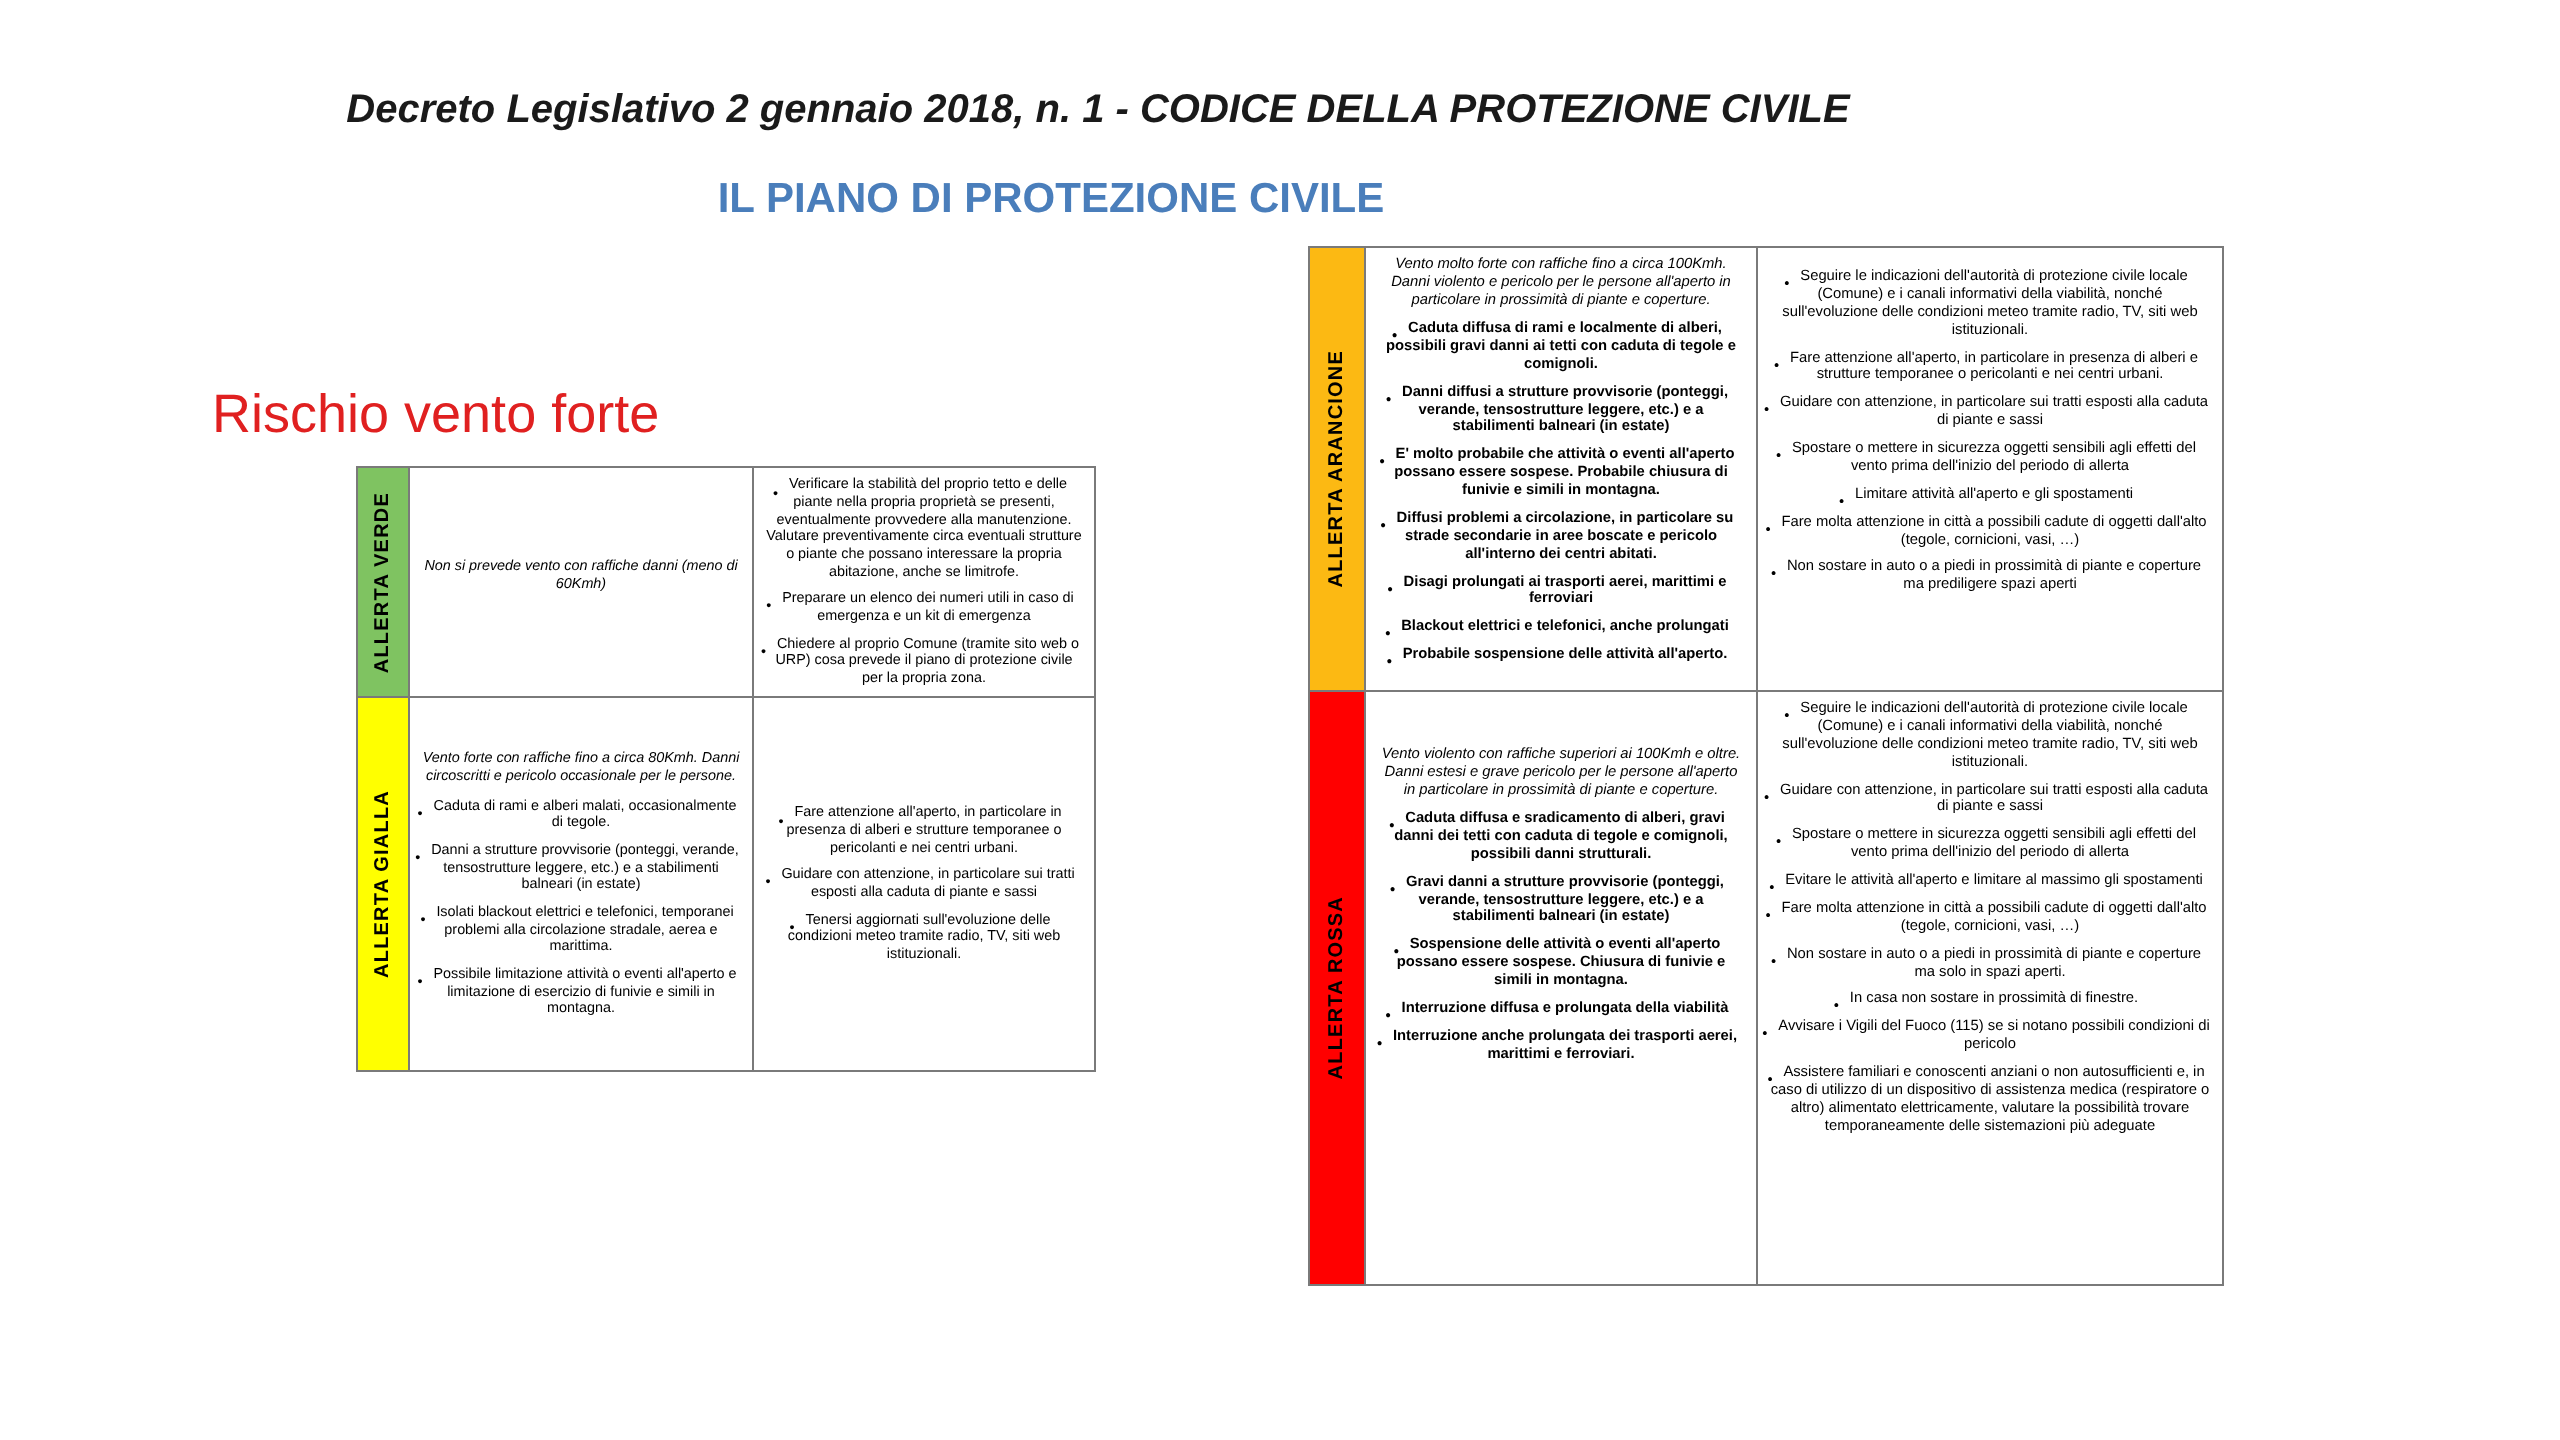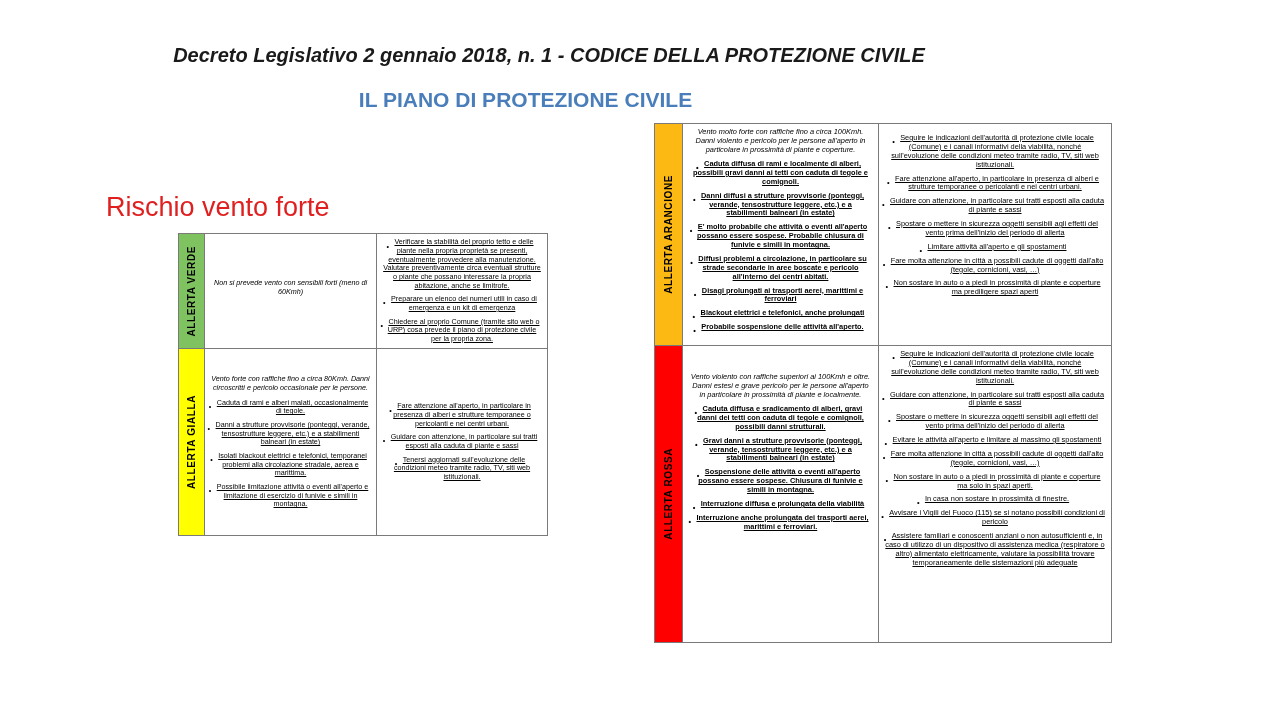--- a/index.html
+++ b/index.html
@@ -53,21 +53,21 @@
   }
   .act-cell{
     box-sizing:border-box;
     display:flex;flex-direction:column;justify-content:center;
     padding:4px 6px;overflow:hidden;
   }
 
   .desc-intro{
     font-style:italic;text-align:center;margin:0 0 6px 0;line-height:1.22;
   }
-  ul.blist{list-style:none;margin:0;padding:0;text-decoration:underline;}
+  ul.blist{list-style:none;margin:0;padding:0;}
   ul.blist li{
     text-align:center;line-height:1.2;margin:0 0 5px 0;position:relative;
   }
   ul.blist li:last-child{margin-bottom:0;}
   ul.blist li .bdot{
     display:inline-block;width:0;height:0;margin-right:4px;
     vertical-align:middle;
   }
   ul.blist li .bdot::before{
     content:"\2022";position:relative;left:-4px;
@@ -105,21 +105,21 @@
 <div class="deck-title">Decreto Legislativo 2 gennaio 2018, n. 1 - CODICE DELLA PROTEZIONE CIVILE</div>
 <div class="deck-subtitle" style="color: rgb(74, 126, 187);">IL PIANO DI PROTEZIONE CIVILE</div>
 <div class="risk-title" style="color: rgb(224, 32, 32);">Rischio vento forte</div>
 
 <div class="alert-table" id="table-left">
   <div class="alert-row" id="row-green">
     <div class="level-cell" style="background: rgb(127, 195, 97);">
       <span class="level-label" style="color: rgb(0, 0, 0);">ALLERTA VERDE</span>
     </div>
     <div class="desc-cell">
-      <p class="desc-intro">Non si prevede vento con sensibili forti (meno di 60Kmh)</p>
+      <p class="desc-intro">Non si prevede vento con raffiche danni (meno di 60Kmh)</p>
       <ul class="blist"></ul>
     </div>
     <div class="act-cell">
       <ul class="blist">
           <li><span class="bdot"></span>Verificare la stabilità del proprio tetto e delle piante nella propria proprietà se presenti, eventualmente provvedere alla manutenzione. Valutare preventivamente circa eventuali strutture o piante che possano interessare la propria abitazione, anche se limitrofe.</li>
           <li><span class="bdot"></span>Preparare un elenco dei numeri utili in caso di emergenza e un kit di emergenza</li>
           <li><span class="bdot"></span>Chiedere al proprio Comune (tramite sito web o URP) cosa prevede il piano di protezione civile per la propria zona.</li>
         </ul>
     </div>
   </div>
@@ -173,21 +173,21 @@
           <li><span class="bdot"></span>Fare molta attenzione in città a possibili cadute di oggetti dall'alto (tegole, cornicioni, vasi, …)</li>
           <li><span class="bdot"></span>Non sostare in auto o a piedi in prossimità di piante e coperture ma prediligere spazi aperti</li>
         </ul>
     </div>
   </div>
   <div class="alert-row" id="row-red">
     <div class="level-cell" style="background: rgb(255, 0, 0);">
       <span class="level-label" style="color: rgb(0, 0, 0);">ALLERTA ROSSA</span>
     </div>
     <div class="desc-cell">
-      <p class="desc-intro">Vento violento con raffiche superiori ai 100Kmh e oltre. Danni estesi e grave pericolo per le persone all'aperto in particolare in prossimità di piante e localmente.</p>
+      <p class="desc-intro">Vento violento con raffiche superiori ai 100Kmh e oltre. Danni estesi e grave pericolo per le persone all'aperto in particolare in prossimità di piante e coperture.</p>
       <ul class="blist">
           <li><span class="bdot"></span>Caduta diffusa e sradicamento di alberi, gravi danni dei tetti con caduta di tegole e comignoli, possibili danni strutturali.</li>
           <li><span class="bdot"></span>Gravi danni a strutture provvisorie (ponteggi, verande, tensostrutture leggere, etc.) e a stabilimenti balneari (in estate)</li>
           <li><span class="bdot"></span>Sospensione delle attività o eventi all'aperto possano essere sospese. Chiusura di funivie e simili in montagna.</li>
           <li><span class="bdot"></span>Interruzione diffusa e prolungata della viabilità</li>
           <li><span class="bdot"></span>Interruzione anche prolungata dei trasporti aerei, marittimi e ferroviari.</li>
         </ul>
     </div>
     <div class="act-cell">
       <ul class="blist">

